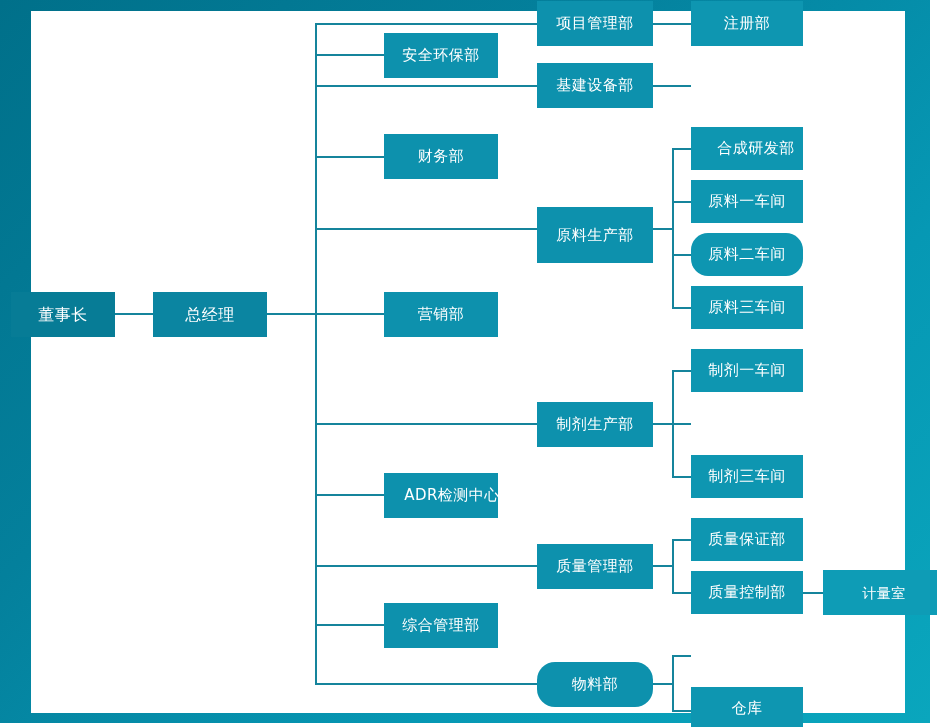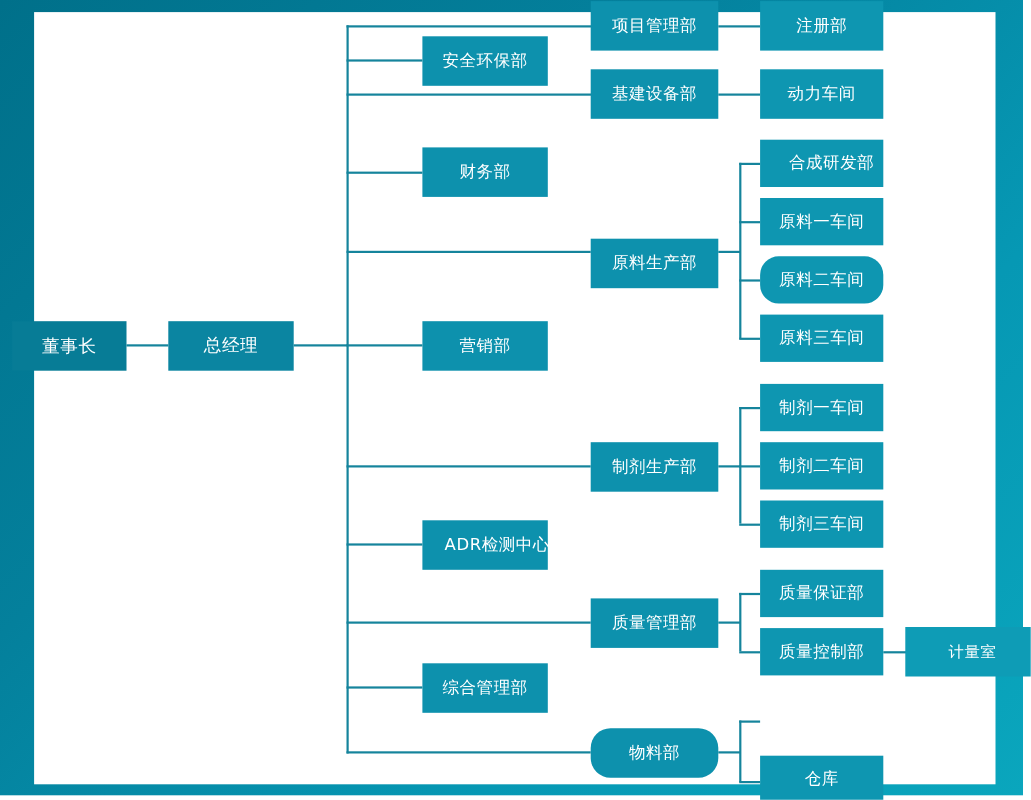--- a/index.html
+++ b/index.html
@@ -129,56 +129,50 @@
     <div class="node lvl3" style="left:353px;top:592px;width:114px;height:45px;">
       <span class="lbl">综合管理部</span>
     </div>
 
     <div class="node lvl3" style="left:506px;top:-10px;width:116px;height:45px;">
       <span class="lbl">项目管理部</span>
     </div>
     <div class="node lvl3" style="left:506px;top:52px;width:116px;height:45px;">
       <span class="lbl">基建设备部</span>
     </div>
-    <div class="node lvl3" style="left:506px;top:196px;width:116px;height:45px;margin-top:10px;">
+    <div class="node lvl3" style="left:506px;top:196px;width:116px;height:56px;">
       <span class="lbl">原料生产部</span>
     </div>
     <div class="node lvl3" style="left:506px;top:391px;width:116px;height:45px;justify-content:center;">
       <span class="lbl">制剂生产部</span>
     </div>
     <div class="node lvl3" style="left:506px;top:533px;width:116px;height:45px;">
       <span class="lbl">质量管理部</span>
     </div>
     <div class="node lvl3" style="left:506px;top:651px;width:116px;height:45px;border-radius:18px;">
       <span class="lbl">物料部</span>
     </div>
 
     <div class="node lvl4" style="left:660px;top:-10px;width:112px;height:45px;">
       <span class="lbl">注册部</span>
     </div>
-    <div class="node lvl4" style="left:660px;top:52px;width:112px;height:45px;">
-      <span class="lbl">动力车间</span>
-    </div>
     <div class="node lvl4" style="left:660px;top:116px;width:112px;height:43px;padding-left:18px;">
       <span class="lbl">合成研发部</span>
     </div>
     <div class="node lvl4" style="left:660px;top:169px;width:112px;height:43px;">
       <span class="lbl">原料一车间</span>
     </div>
     <div class="node lvl4" style="left:660px;top:222px;width:112px;height:43px;border-radius:17px;">
       <span class="lbl">原料二车间</span>
     </div>
     <div class="node lvl4" style="left:660px;top:275px;width:112px;height:43px;">
       <span class="lbl">原料三车间</span>
     </div>
     <div class="node lvl4" style="left:660px;top:338px;width:112px;height:43px;">
       <span class="lbl">制剂一车间</span>
-    </div>
-    <div class="node lvl4" style="left:660px;top:391px;width:112px;height:43px;">
-      <span class="lbl">制剂二车间</span>
     </div>
     <div class="node lvl4" style="left:660px;top:444px;width:112px;height:43px;">
       <span class="lbl">制剂三车间</span>
     </div>
     <div class="node lvl4" style="left:660px;top:507px;width:112px;height:43px;">
       <span class="lbl">质量保证部</span>
     </div>
     <div class="node lvl4" style="left:660px;top:560px;width:112px;height:43px;">
       <span class="lbl">质量控制部</span>
     </div>

